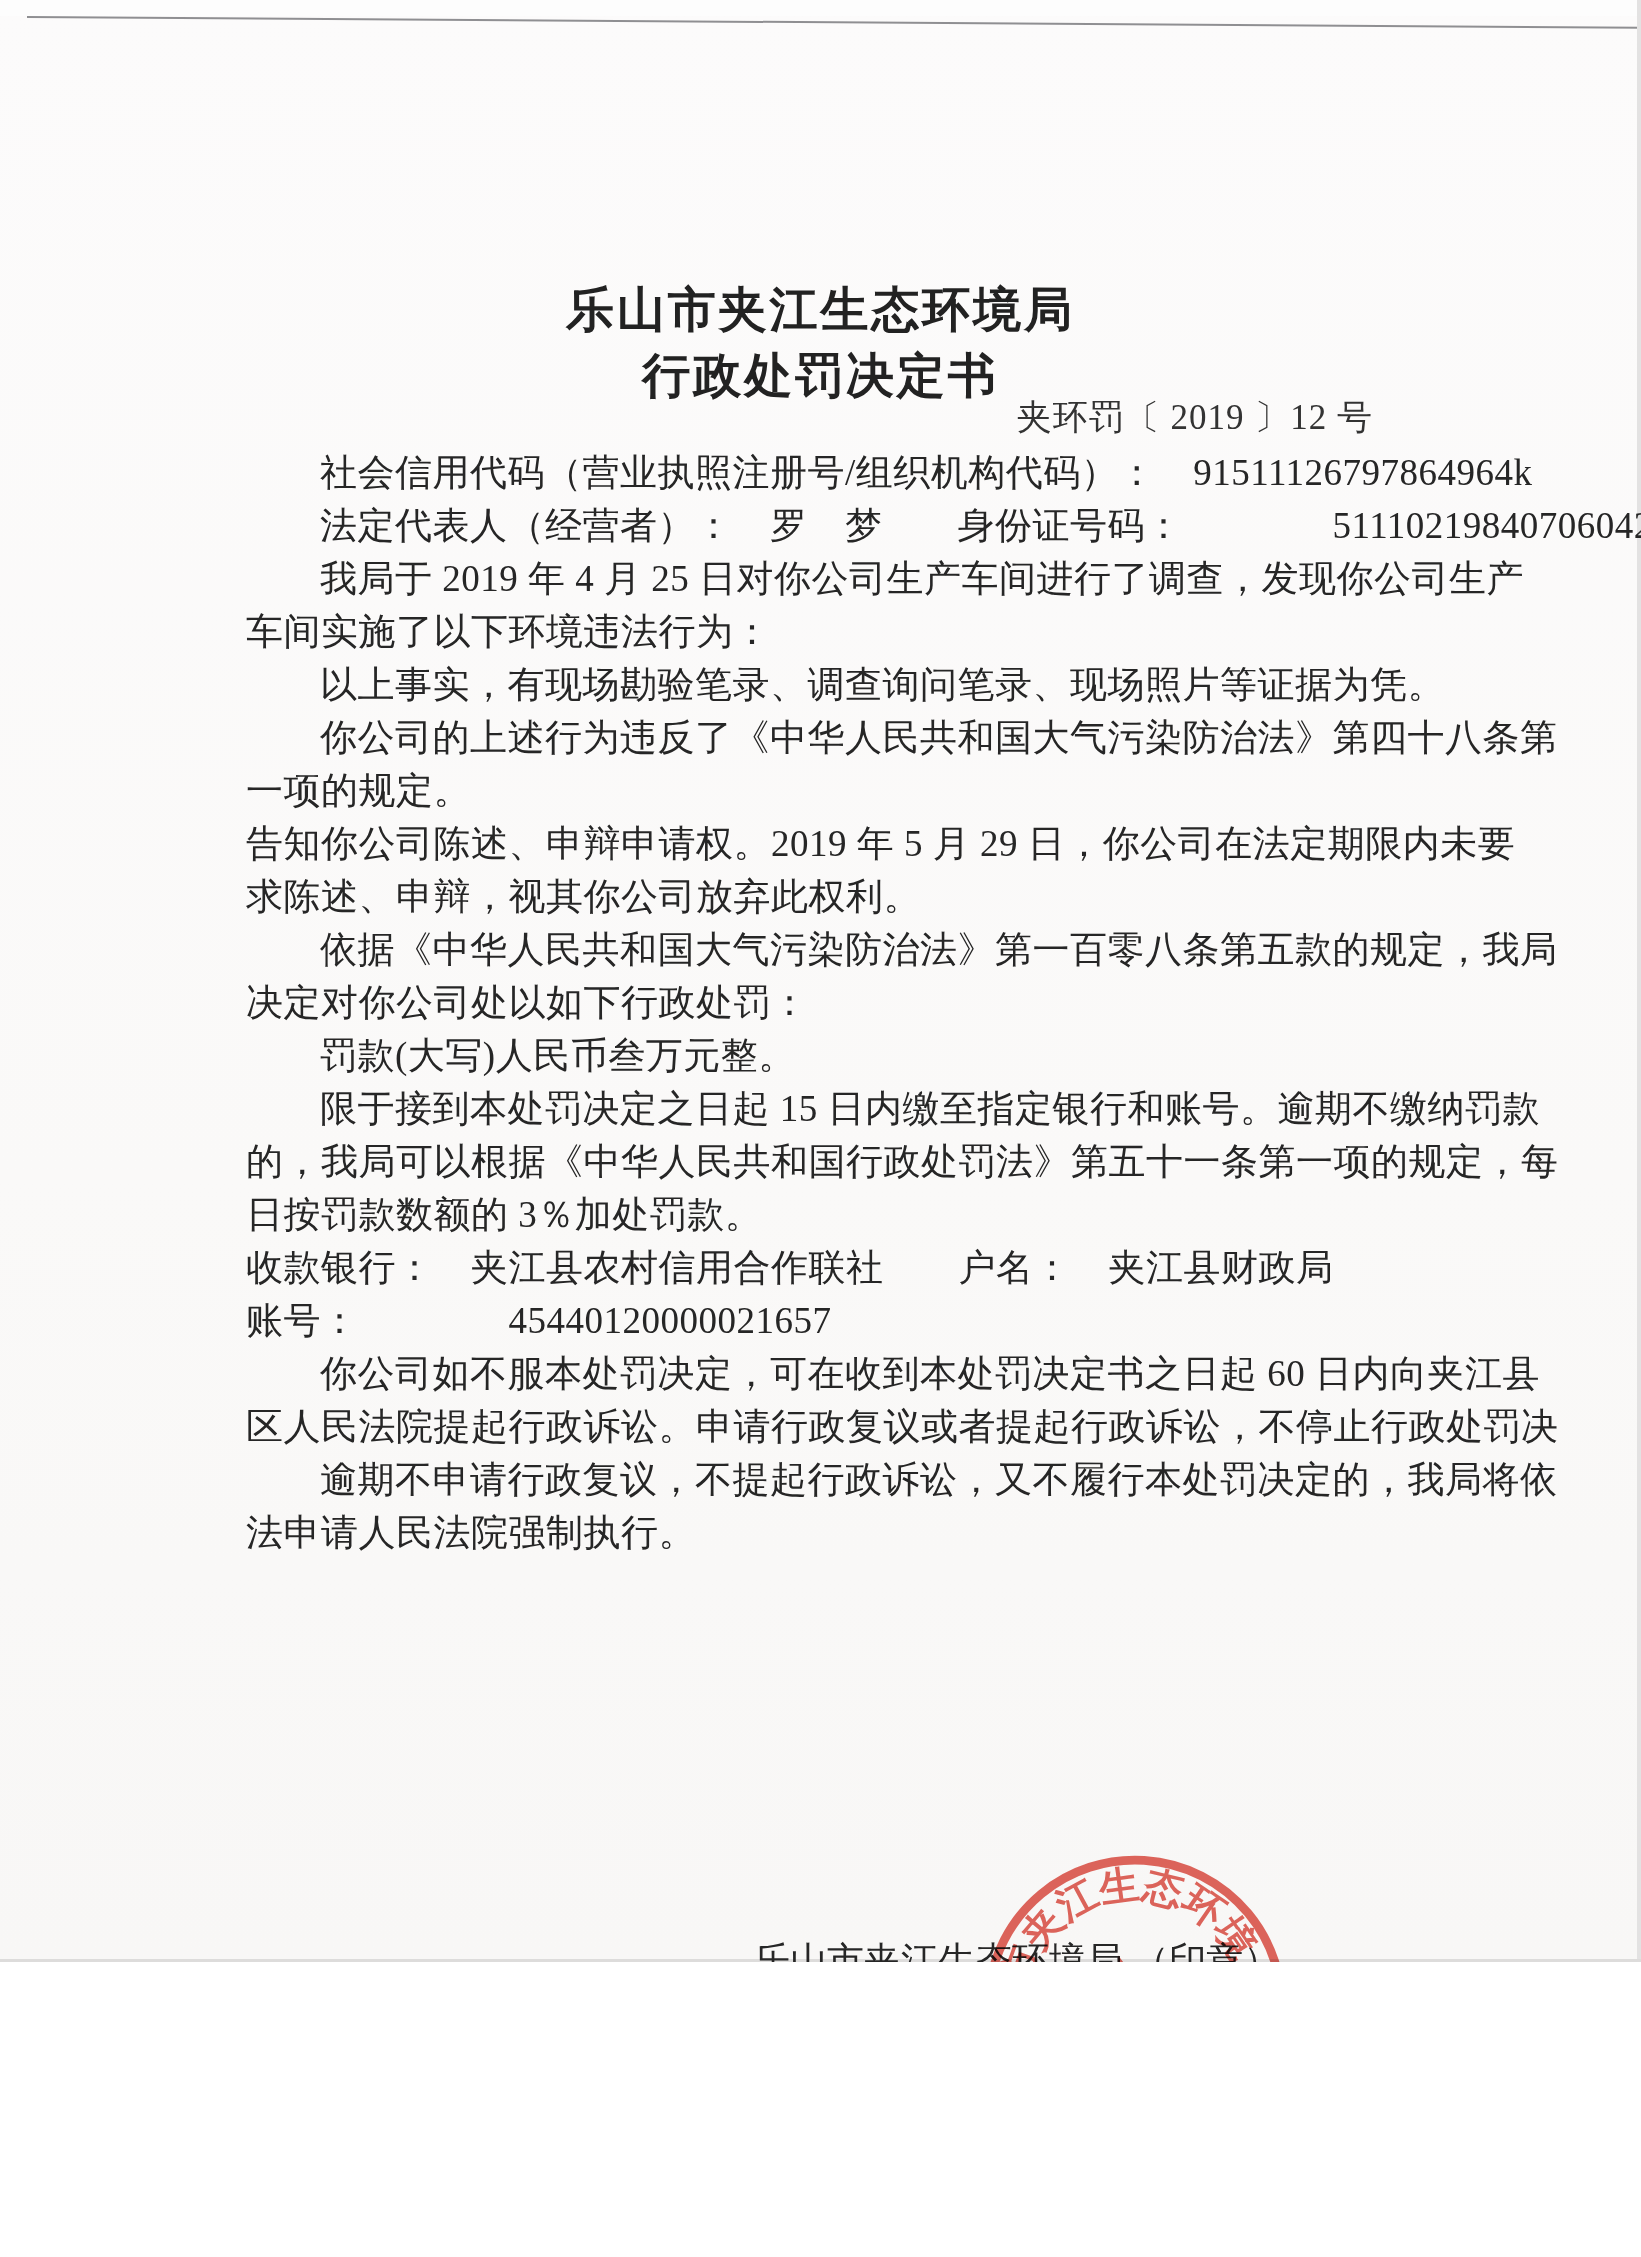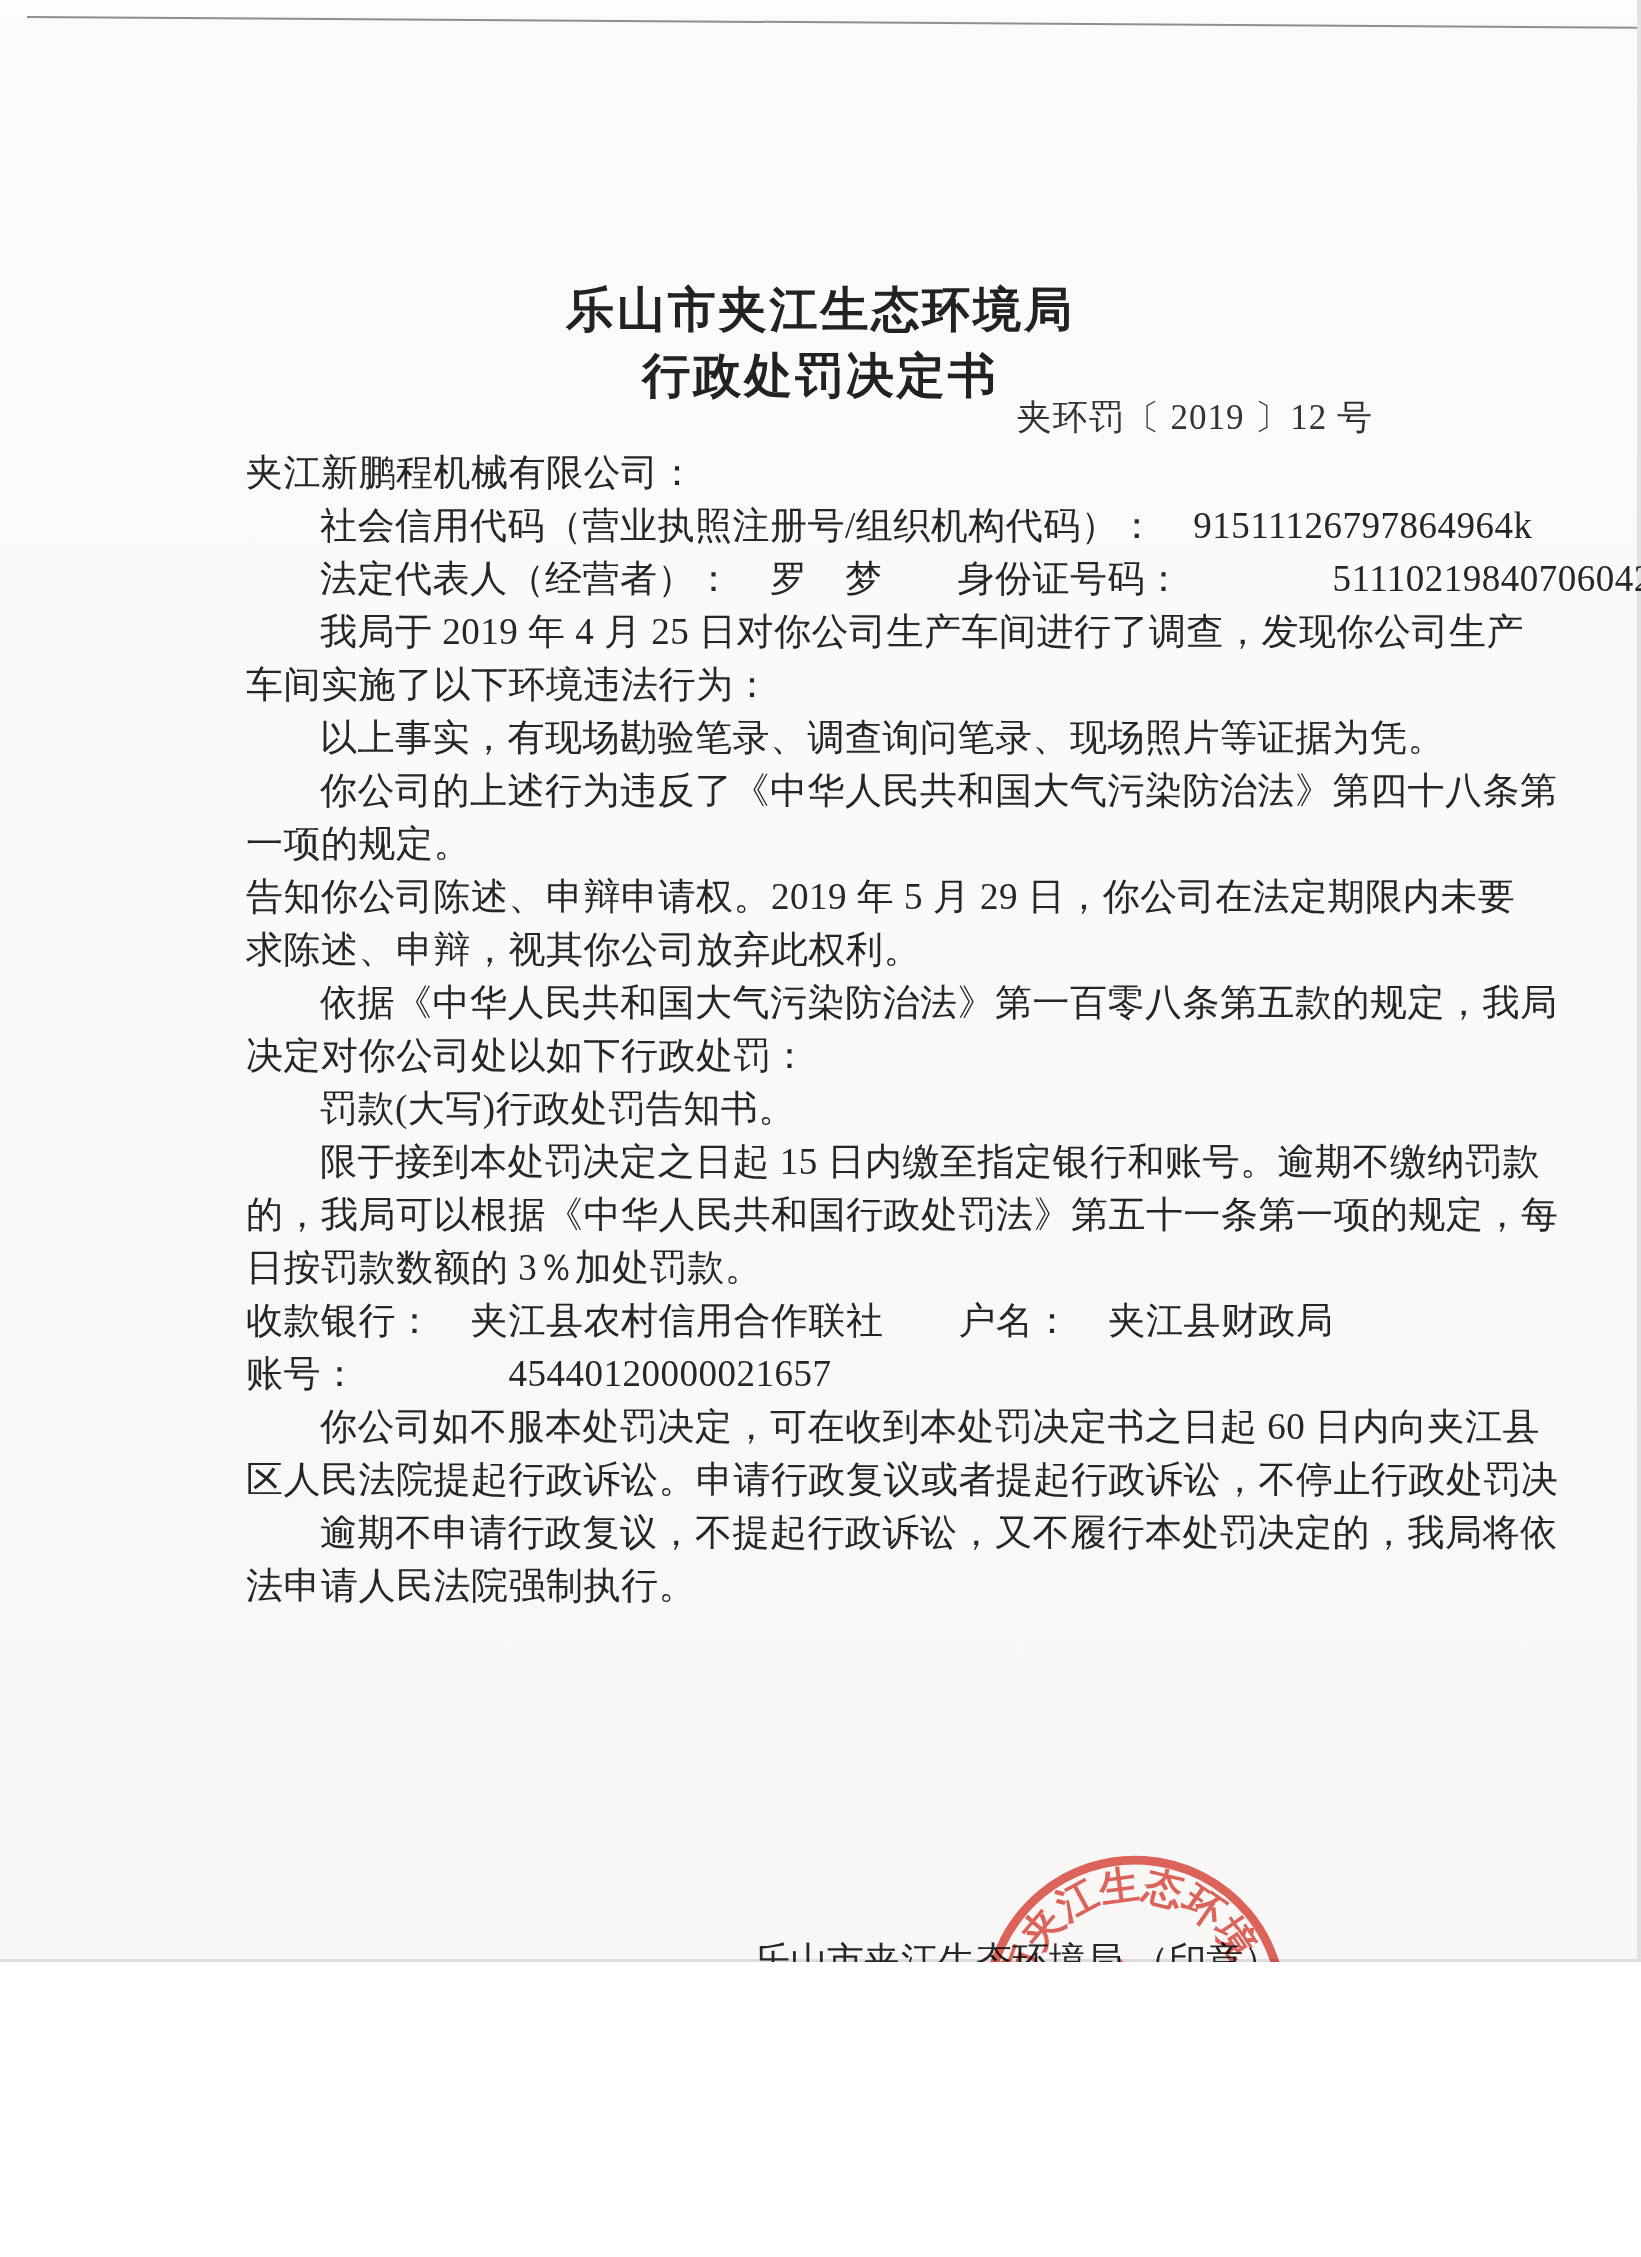--- a/index.html
+++ b/index.html
@@ -77,33 +77,32 @@
   <div class="scan-top-line"></div>
   <div class="scan-right-edge"></div>
   <div class="scan-bottom-edge"></div>
 
   <h1 class="title">乐山市夹江生态环境局</h1>
   <h1 class="title title2">行政处罚决定书</h1>
 
   <div class="docnum">夹环罚〔 2019 〕12 号</div>
 
   <div class="doc-body">
-      <div class="line">夹江新鹏程机械有限公司：</div>
       <div class="line indent">社会信用代码（营业执照注册号/组织机构代码）：　91511126797864964k</div>
       <div class="line indent">法定代表人（经营者）：　罗　梦　　身份证号码：　　　　511102198407060423</div>
       <div class="line indent">我局于 2019 年 4 月 25 日对你公司生产车间进行了调查，发现你公司生产</div>
       <div class="line">车间实施了以下环境违法行为：</div>
       <div class="line indent">以上事实，有现场勘验笔录、调查询问笔录、现场照片等证据为凭。</div>
       <div class="line indent">你公司的上述行为违反了《中华人民共和国大气污染防治法》第四十八条第</div>
       <div class="line">一项的规定。</div>
       <div class="line">告知你公司陈述、申辩申请权。2019 年 5 月 29 日，你公司在法定期限内未要</div>
       <div class="line">求陈述、申辩，视其你公司放弃此权利。</div>
       <div class="line indent">依据《中华人民共和国大气污染防治法》第一百零八条第五款的规定，我局</div>
       <div class="line">决定对你公司处以如下行政处罚：</div>
-      <div class="line indent">罚款(大写)行政处罚告知书。</div>
+      <div class="line indent">罚款(大写)人民币叁万元整。</div>
       <div class="line indent">限于接到本处罚决定之日起 15 日内缴至指定银行和账号。逾期不缴纳罚款</div>
       <div class="line">的，我局可以根据《中华人民共和国行政处罚法》第五十一条第一项的规定，每</div>
       <div class="line">日按罚款数额的 3％加处罚款。</div>
       <div class="line">收款银行：　夹江县农村信用合作联社　　户名：　夹江县财政局</div>
       <div class="line">账号：　　　　45440120000021657</div>
       <div class="line indent">你公司如不服本处罚决定，可在收到本处罚决定书之日起 60 日内向夹江县</div>
       <div class="line">区人民法院提起行政诉讼。申请行政复议或者提起行政诉讼，不停止行政处罚决</div>
       <div class="line indent">逾期不申请行政复议，不提起行政诉讼，又不履行本处罚决定的，我局将依</div>
       <div class="line">法申请人民法院强制执行。</div>
     </div>

